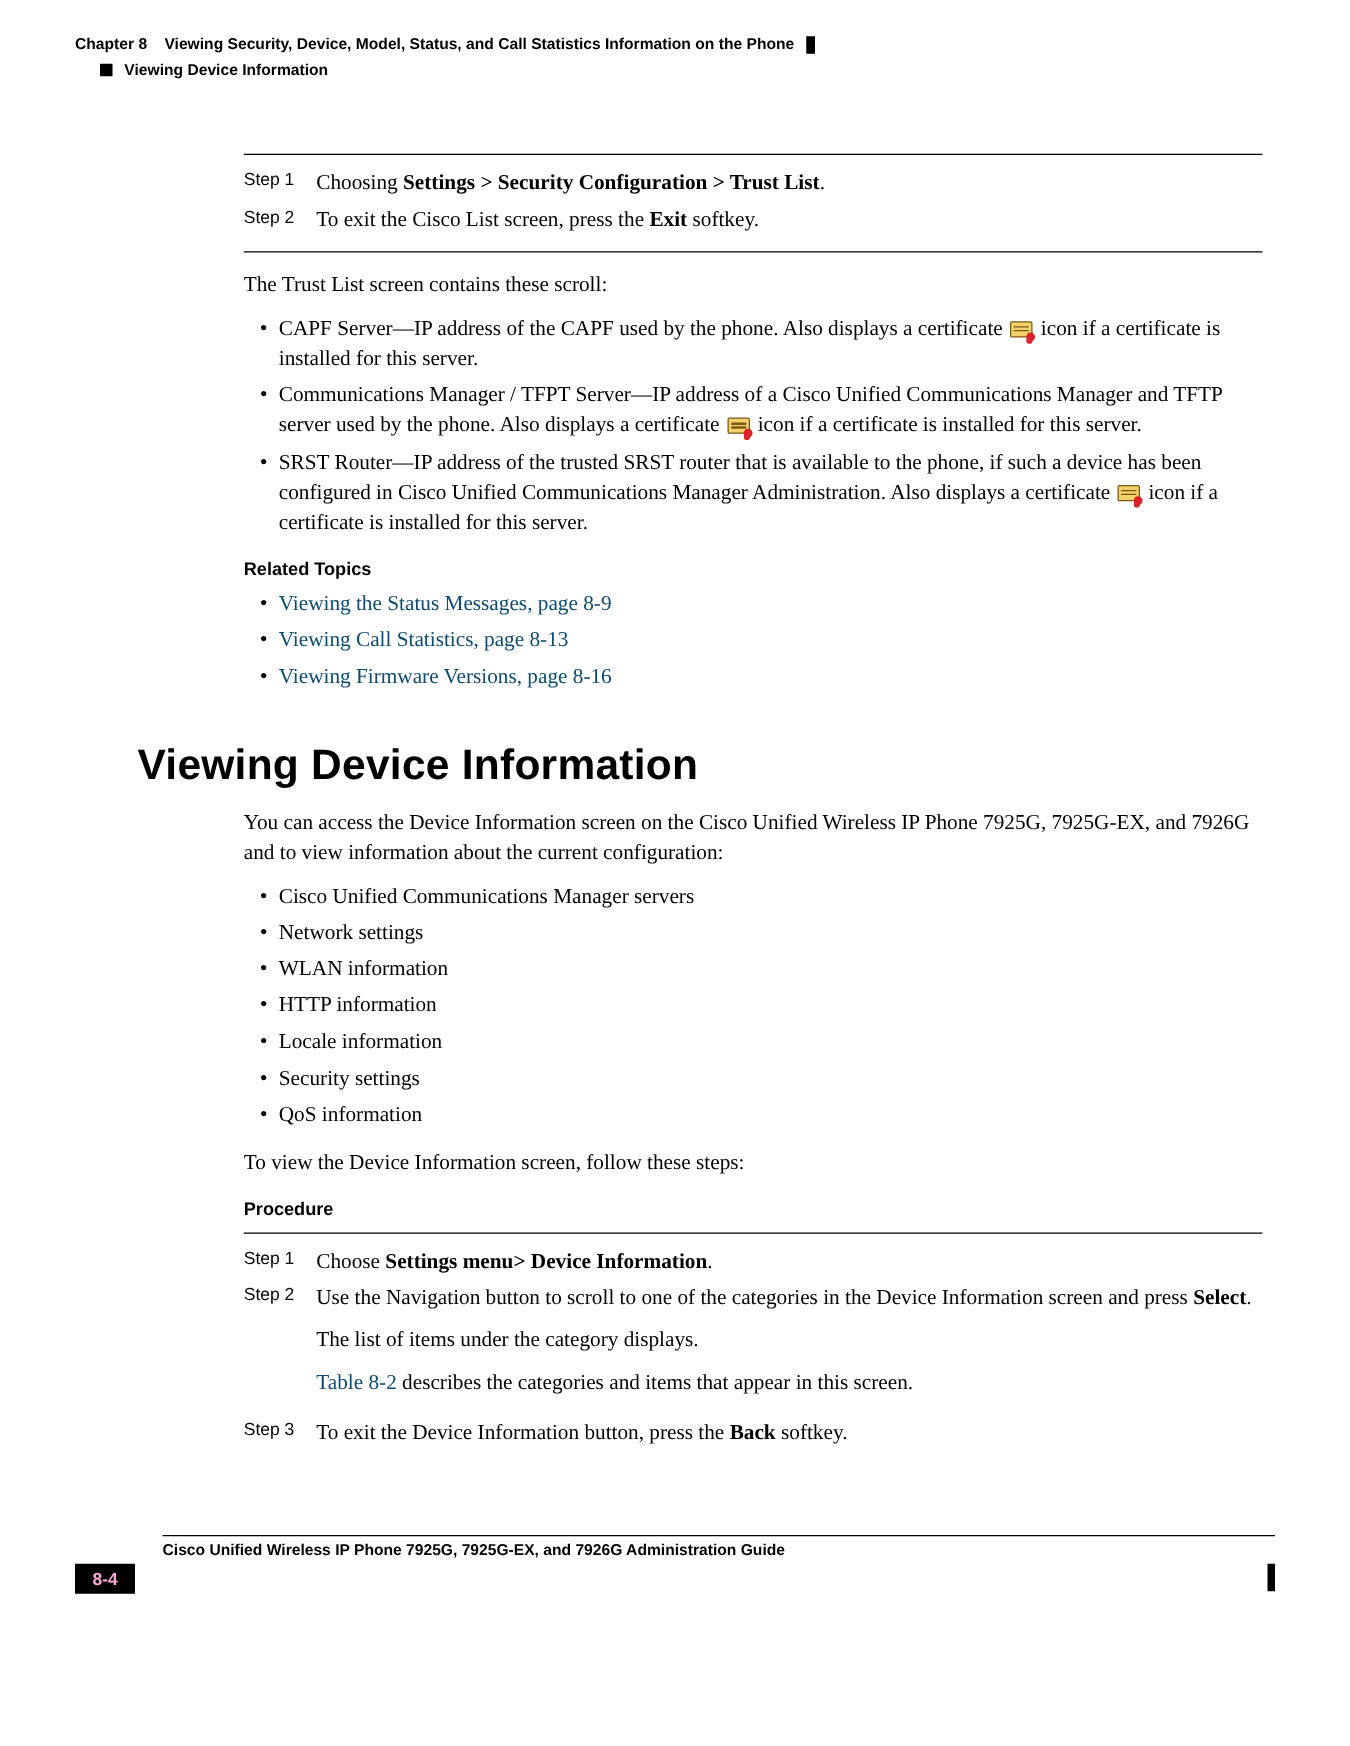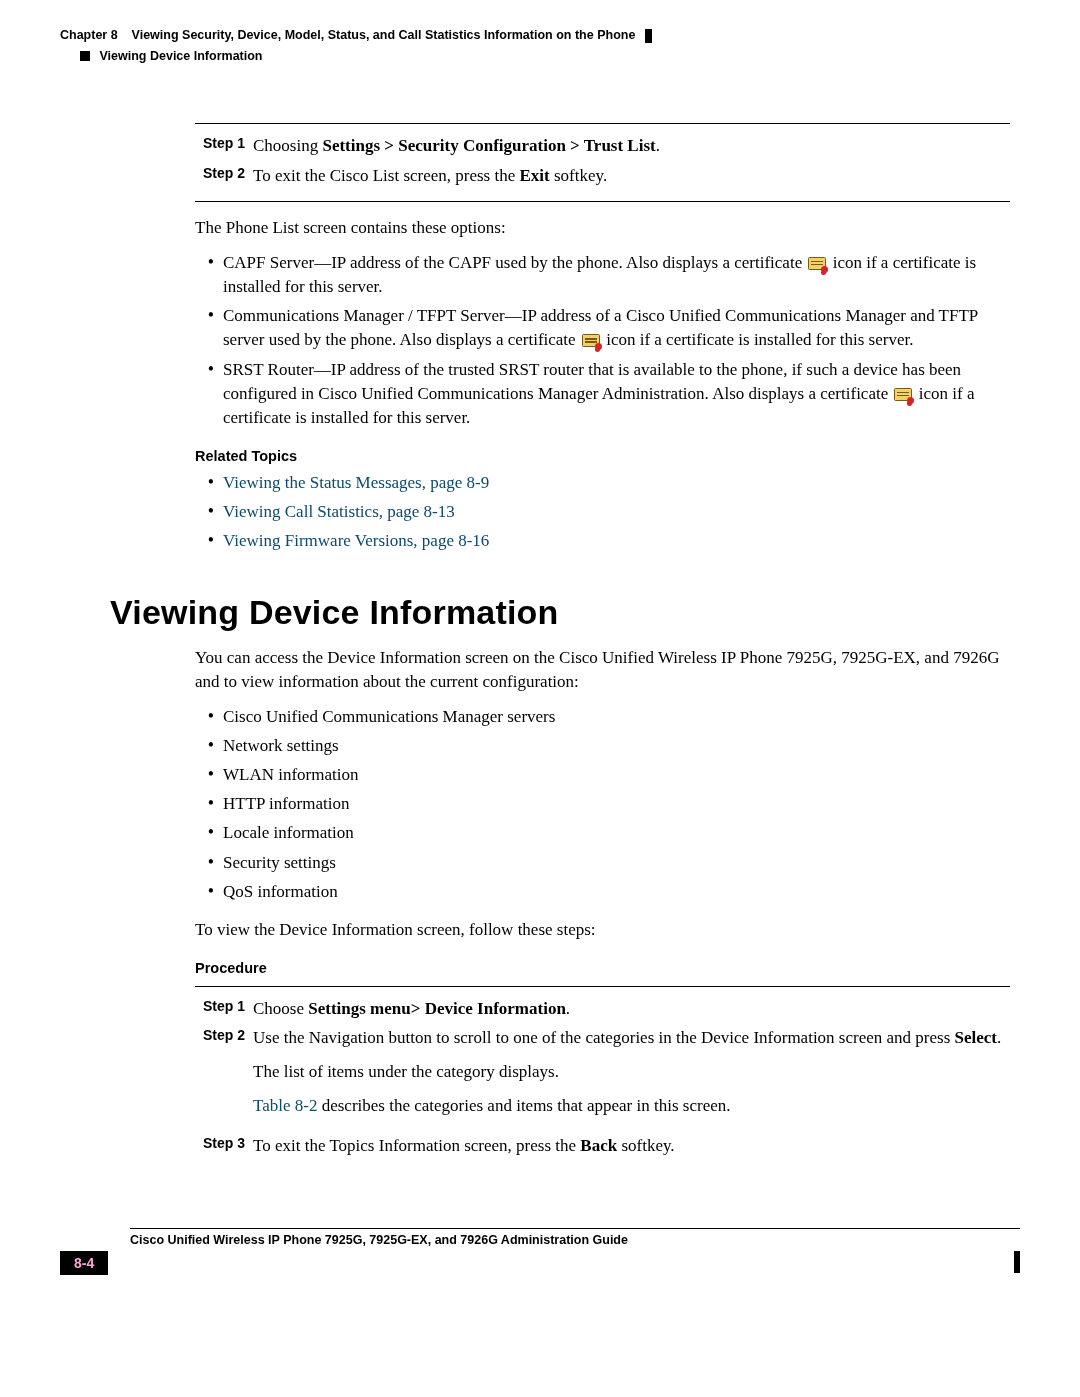--- a/index.html
+++ b/index.html
@@ -57,23 +57,22 @@
   }
   .step-row {
     display: flex;
     align-items: flex-start;
     margin: 6px 0;
     line-height: 1.4;
   }
   .step-label {
     font-family: Arial, Helvetica, sans-serif;
     font-size: 14px;
-    font-weight: bold;
+    font-weight: normal;
     flex: 0 0 58px;
-    text-align: center;
   }
   .step-text { flex: 1; }
   .para { margin: 14px 0 10px 0; line-height: 1.4; }
   ul.bul { margin: 4px 0 4px 28px; padding: 0; }
   ul.bul li { margin: 4px 0; line-height: 1.42; }
   ul.bul li::marker { content: "•  "; font-size: 1.05em; }
   .subhead {
     font-family: Arial, Helvetica, sans-serif;
     font-weight: bold;
     font-size: 14.5px;
@@ -181,21 +180,21 @@
     </div>
     <div class="step-row">
       <div class="step-label">Step 2</div>
       <div class="step-text">
         <span>To exit the Cisco List screen, press the </span><b>Exit</b><span> softkey.</span>
       </div>
     </div>
 
     <hr class="hr" style="margin-top:14px;">
 
-    <div class="para">The Phone List screen contains these options:</div>
+    <div class="para">The Trust List screen contains these scroll:</div>
 
     <ul class="bul">
       <li>
         <span>CAPF Server—IP address of the CAPF used by the phone. Also displays a certificate </span><span class="cert-icon"></span><span> icon if a certificate is installed for this server.</span>
       </li>
       <li>
         <span>Communications Manager / TFPT Server—IP address of a Cisco Unified Communications Manager and TFTP server used by the phone. Also displays a certificate </span><span class="cert-icon"></span><span> icon if a certificate is installed for this server.</span>
       </li>
       <li>
         <span>SRST Router—IP address of the trusted SRST router that is available to the phone, if such a device has been configured in Cisco Unified Communications Manager Administration. Also displays a certificate </span><span class="cert-icon"></span><span> icon if a certificate is installed for this server.</span>
@@ -247,21 +246,21 @@
         <div class="para" style="margin:10px 0;">The list of items under the category displays.</div>
         <div class="para" style="margin:10px 0;font-family:Liberation Serif, serif;">
           <a href="#" class="link">Table 8-2</a><span> describes the categories and items that appear in this screen.</span>
         </div>
       </div>
     </div>
 
     <div class="step-row">
       <div class="step-label">Step 3</div>
       <div class="step-text">
-        <span>To exit the Topics Information screen, press the </span><b>Back</b><span> softkey.</span>
+        <span>To exit the Device Information button, press the </span><b>Back</b><span> softkey.</span>
       </div>
     </div>
   </div>
 
   <div class="footer">
     <hr class="footer-line">
     <div class="footer-title">Cisco Unified Wireless IP Phone 7925G, 7925G-EX, and 7926G Administration Guide</div>
     <div class="footer-row">
       <span class="pg-box">8-4</span>
       <span class="footer-right-rule"></span>

